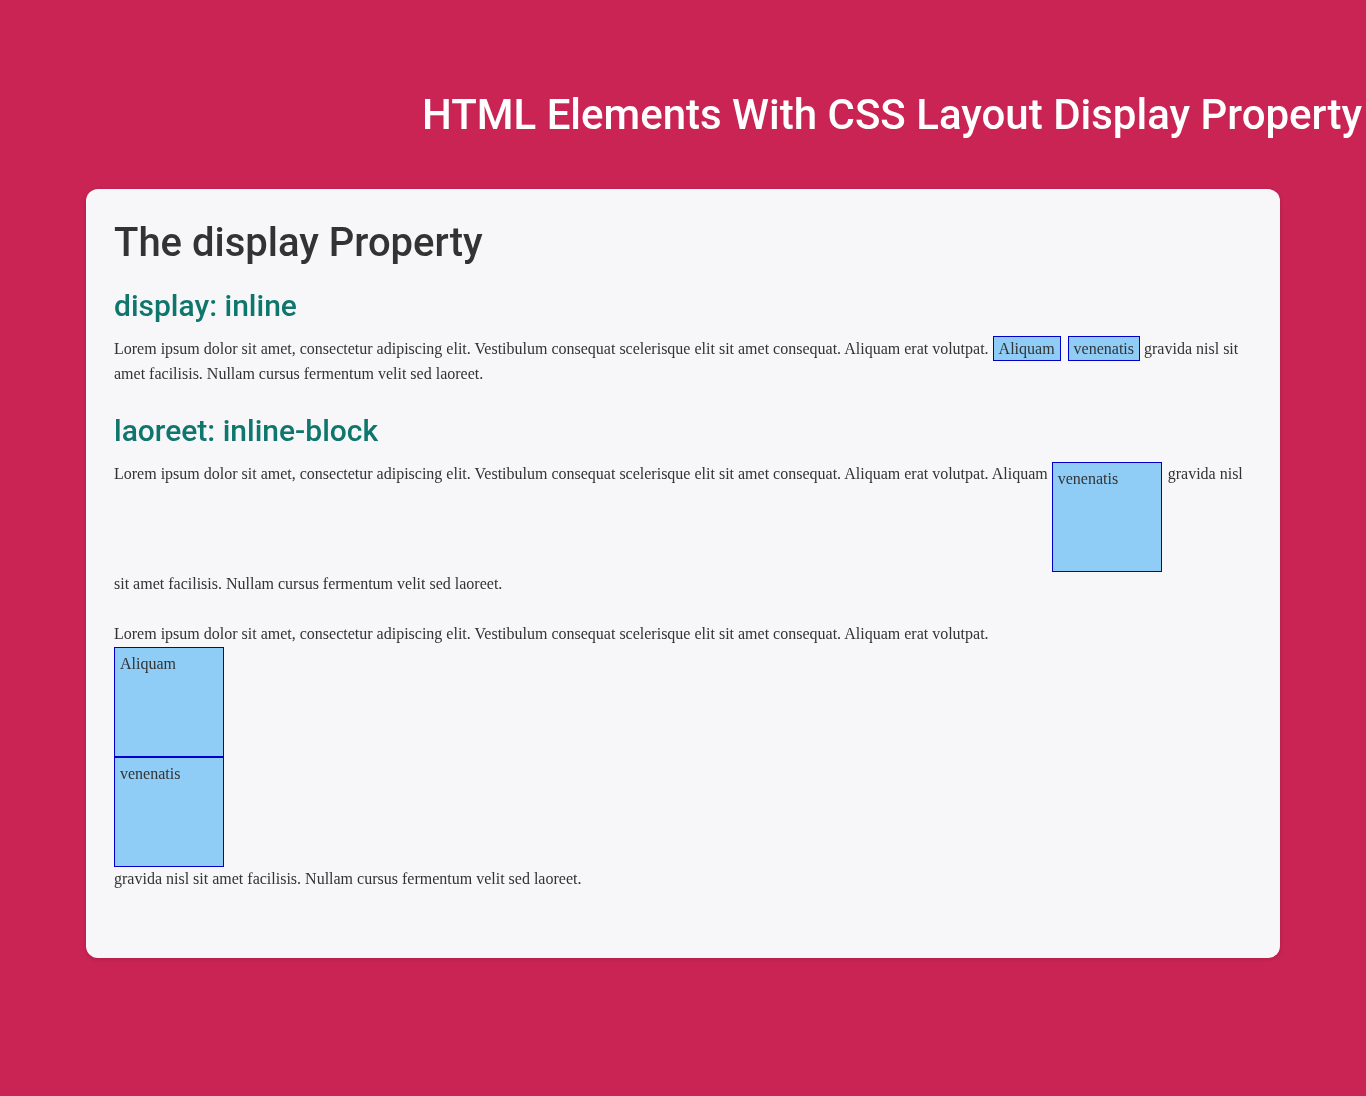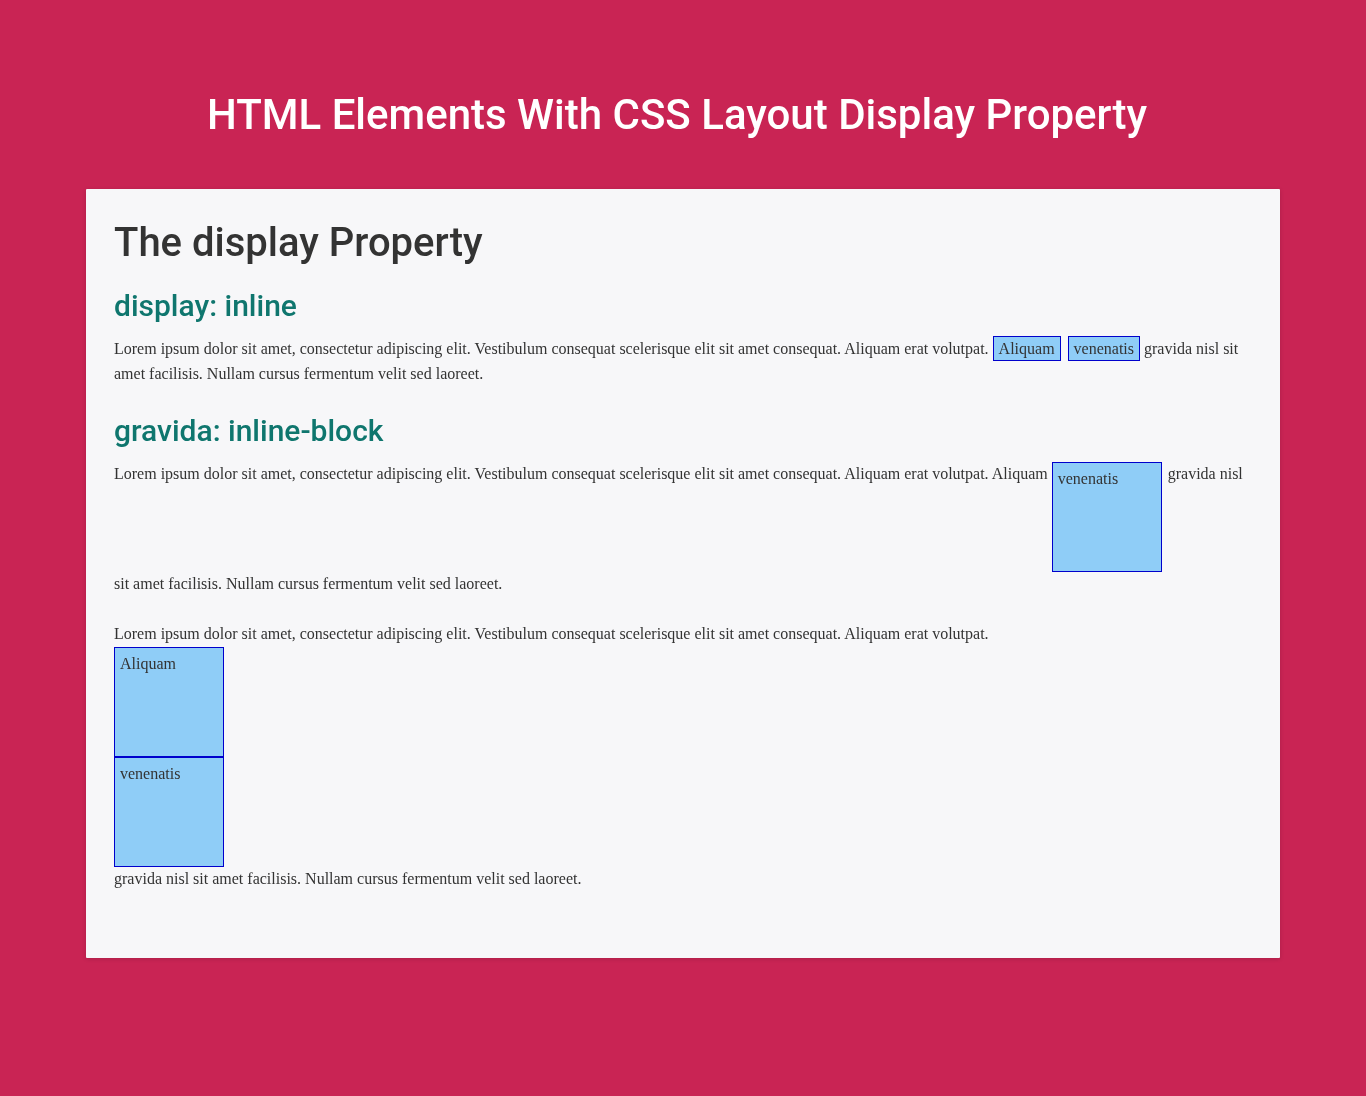--- a/index.html
+++ b/index.html
@@ -8,29 +8,29 @@
       padding: 0;
     }
     body {
       font-family: -apple-system, BlinkMacSystemFont, "Segoe UI", Roboto, "Helvetica Neue", Arial, sans-serif;
       background-color: #c92454;
       width: 1366px;
       min-height: 1096px;
     }
     .page-title {
       color: #ffffff;
-      text-align: center;
+      text-align: right;
       font-size: 42px;
       font-weight: 500;
-      padding: 90px 12px 50px 0;
+      padding: 90px 4px 50px 0;
     }
     .card {
       background-color: #f7f7f9;
       margin: 0 86px 40px 86px;
-      border-radius: 1px;
+      border-radius: 12px;
       padding: 30px 28px 40px 28px;
       box-shadow: 0 1px 4px rgba(0,0,0,0.15);
     }
     .card h1 {
       color: #333333;
       font-size: 40px;
       font-weight: 500;
       margin-bottom: 22px;
     }
     .card h2 {
@@ -91,21 +91,21 @@
     <h2>display: inline</h2>
     <div class="para inline-area">
       <span>Lorem ipsum dolor sit amet, consectetur adipiscing elit. Vestibulum consequat scelerisque elit sit amet consequat. Aliquam erat volutpat. </span>
       <span class="box-inline">Aliquam</span>
       <span class="box-inline">venenatis</span>
       <span> gravida nisl sit amet facilisis. Nullam cursus fermentum velit sed laoreet.</span>
     </div>
   </div>
 
   <div class="section">
-    <h2>gravida: inline-block</h2>
+    <h2>laoreet: inline-block</h2>
     <div class="para">
       <span>Lorem ipsum dolor sit amet, consectetur adipiscing elit. Vestibulum consequat scelerisque elit sit amet consequat. Aliquam erat volutpat. Aliquam </span>
       <span class="box-inline-block">venenatis</span>
       <span> gravida nisl sit amet facilisis. Nullam cursus fermentum velit sed laoreet.</span>
     </div>
   </div>
 
   <div class="section">
     <div class="para">
       <span>Lorem ipsum dolor sit amet, consectetur adipiscing elit. Vestibulum consequat scelerisque elit sit amet consequat. Aliquam erat volutpat. </span>

